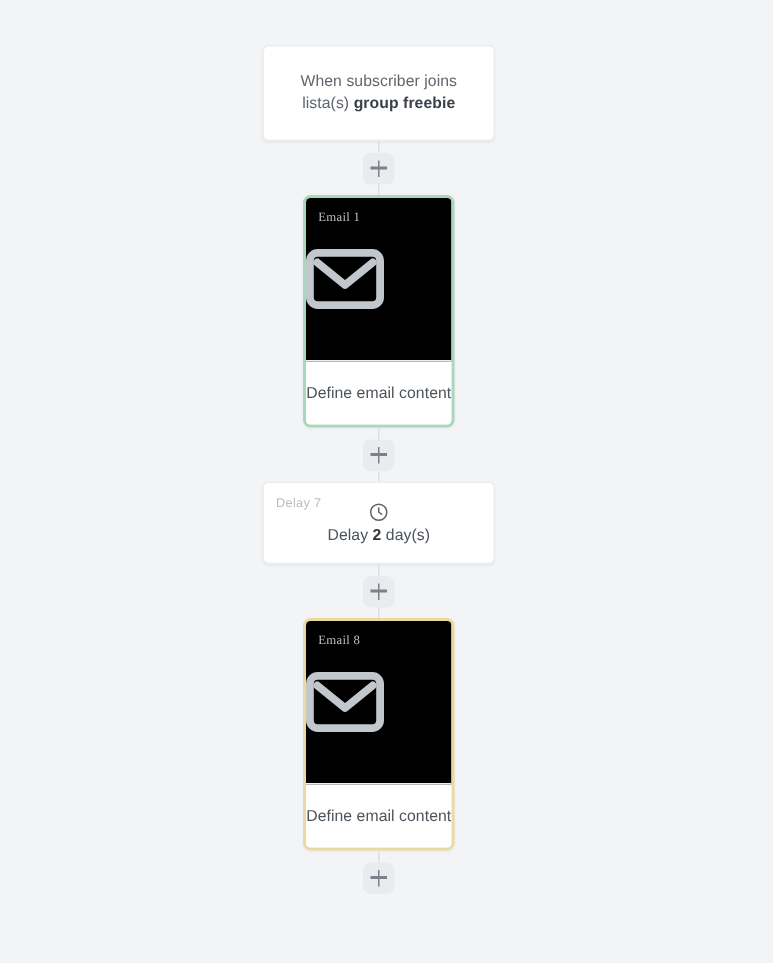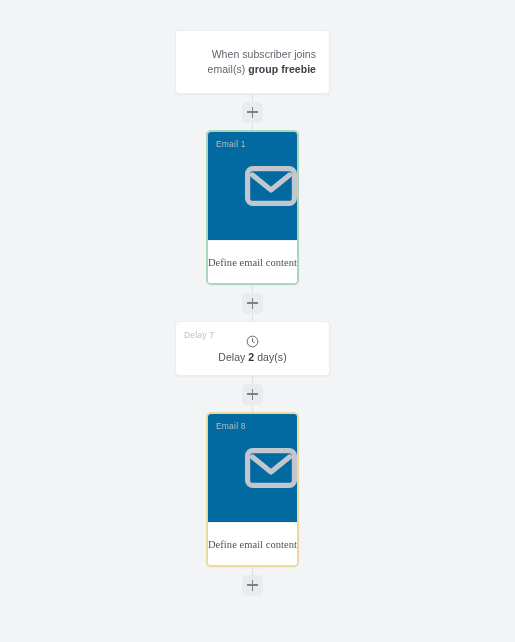--- a/index.html
+++ b/index.html
@@ -85,46 +85,46 @@
   
   .trigger-card {
     padding: 16px 13px;
     text-align: center;
   }
   .trigger-text {
     font-size: 10.5px;
     line-height: 15px;
     color: #5f666e;
     letter-spacing: 0.05px;
-    text-align: right;
   }
   .trigger-text b {
     color: #3b4148;
     font-weight: bold;
   }
 
   
   .email-card {
     border: 2px solid #a9d7bb;
     border-radius: 5px;
     background: #ffffff;
     overflow: hidden;
     box-shadow: 0 1px 2px rgba(22, 30, 40, 0.04);
   }
   .email-card.accent-yellow {
     border-color: #ecd9a0;
   }
   .email-body {
     position: relative;
     height: 108px;
-    background: #0369a1;
+    background: #000000;
     border-bottom: 1px solid #f0f0f1;
     display: flex;
     align-items: center;
-    justify-content: flex-end;
+    justify-content: flex-start;
+    font-family: Liberation Serif, serif;
   }
   .step-label {
     position: absolute;
     left: 8px;
     top: 7px;
     font-size: 8.5px;
     color: #b9bec4;
     letter-spacing: 0.2px;
   }
   .envelope-icon svg { display: block; }
@@ -132,21 +132,20 @@
     height: 42px;
     background: #ffffff;
     display: flex;
     align-items: center;
     justify-content: center;
   }
   .email-footer-text {
     font-size: 10.5px;
     color: #4c535a;
     letter-spacing: 0.05px;
-    font-family: Liberation Serif, serif;
   }
 
   
   .delay-card {
     padding: 0;
     height: 55px;
     display: flex;
     flex-direction: column;
     align-items: center;
     justify-content: center;
@@ -173,21 +172,21 @@
 </style>
 </head>
 <body>
 
 <div class="canvas">
   <div class="flow">
 
     <div class="card trigger-card">
       <div class="trigger-text">
         <span>When subscriber joins</span><br>
-        <span>email(s) </span><b>group freebie</b>
+        <span>lista(s) </span><b>group freebie</b>
       </div>
     </div>
 
     <div class="connector">
       <div class="line"></div>
       <div class="add-btn">
         <span class="plus-h"></span>
         <span class="plus-v"></span>
       </div>
     </div>

